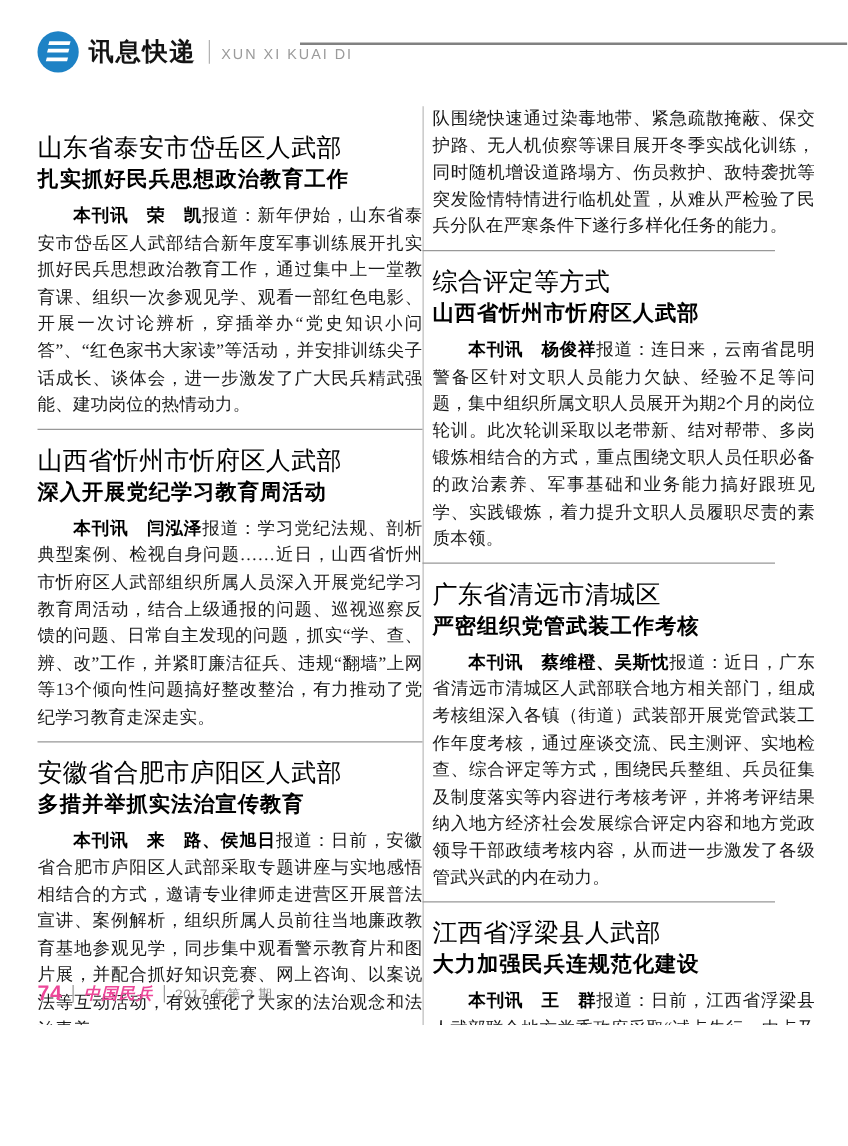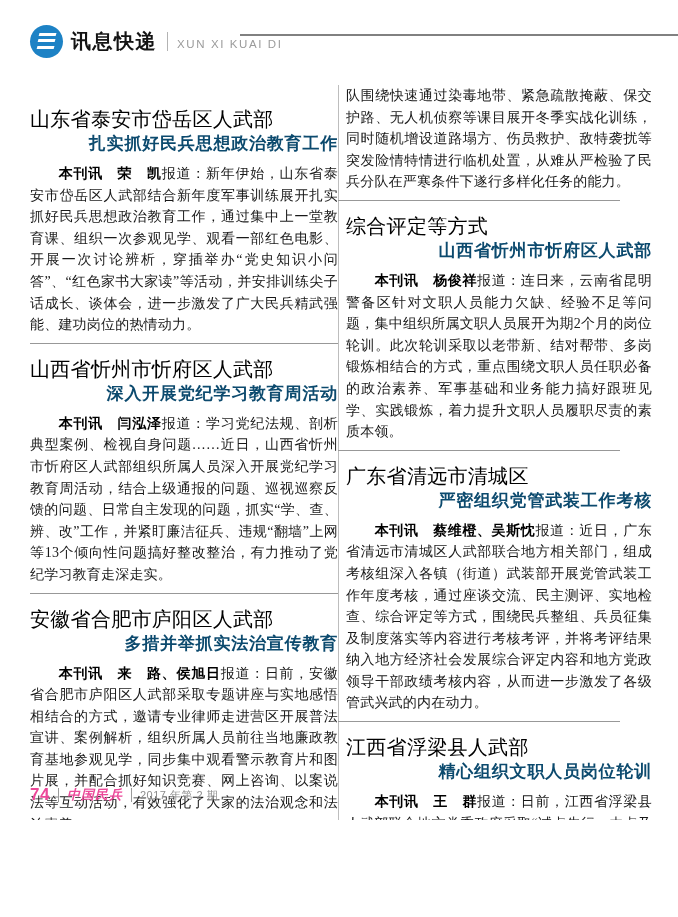--- a/index.html
+++ b/index.html
@@ -24,22 +24,22 @@
   .v-divider { position:absolute; left:338px; top:85px; width:1px; height:812px; background:#bdbdbd; }
   .col { position:absolute; }
   .col-left  { left:30px;  top:110px; width:308px; }
   .col-right { left:346px; top:85px;  width:306px; }
 
   .place {
     margin:0 0 4px 0; font-size:20px; line-height:19px; font-weight:normal;
     color:#000000; letter-spacing:0.3px;
   }
   .title {
-    margin:0 0 8px 0; text-align:right; font-family:"Liberation Sans", sans-serif;
-    font-weight:bold; font-size:17px; line-height:22px; color:#0c4a6e; letter-spacing:0.8px;
+    margin:0 0 8px 0; text-align:left; font-family:"Liberation Sans", sans-serif;
+    font-weight:bold; font-size:17px; line-height:22px; color:#000000; letter-spacing:0.8px;
   }
   .body {
     margin:0; font-size:14px; line-height:21.6px; color:#191919;
     text-align:justify; text-indent:2.05em; letter-spacing:0.2px;
   }
   .body.noindent { text-indent:0; }
   .byline { font-weight:bold; color:#000000; }
 
   .h-sep { border:0; height:1px; background:#989898; margin:7px 0 16px 0; }
   .col-right .h-sep { margin-left:-8px; width:282px; }
@@ -121,21 +121,21 @@
     <section class="article">
       <h3 class="place">广东省清远市清城区</h3>
       <h2 class="title">严密组织党管武装工作考核</h2>
       <p class="body"><span class="byline">本刊讯　蔡维橙、吴斯忱</span><span>报道：近日，广东省清远市清城区人武部联合地方相关部门，组成考核组深入各镇（街道）武装部开展党管武装工作年度考核，通过座谈交流、民主测评、实地检查、综合评定等方式，围绕民兵整组、兵员征集及制度落实等内容进行考核考评，并将考评结果纳入地方经济社会发展综合评定内容和地方党政领导干部政绩考核内容，从而进一步激发了各级管武兴武的内在动力。</span></p>
     </section>
 
     <hr class="h-sep">
 
     <section class="article">
       <h3 class="place">江西省浮梁县人武部</h3>
-      <h2 class="title">精心组织文职人员岗位轮训</h2>
+      <h2 class="title">大力加强民兵连规范化建设</h2>
       <p class="body"><span class="byline">本刊讯　王　群</span><span>报道：日前，江西省浮梁县人武部联合地方党委政府采取“试点先行、由点及面、全面规范”的办法，下力抓好民兵连“两室一家”建设、工作流程规范、应急装备器材配备等，并及时召开民兵连规范化建设现场会，对硬件设施升级改造和制度完善、人员编组等逐一进行规范，有力提升了民兵连规范化建设水平。</span></p>
     </section>
 
   </div>
 
   <div class="footer">
     <span class="page-num">74</span>
     <span class="fvsep"></span>
     <span class="mag-name">中国民兵</span>
     <span class="fvsep"></span>

